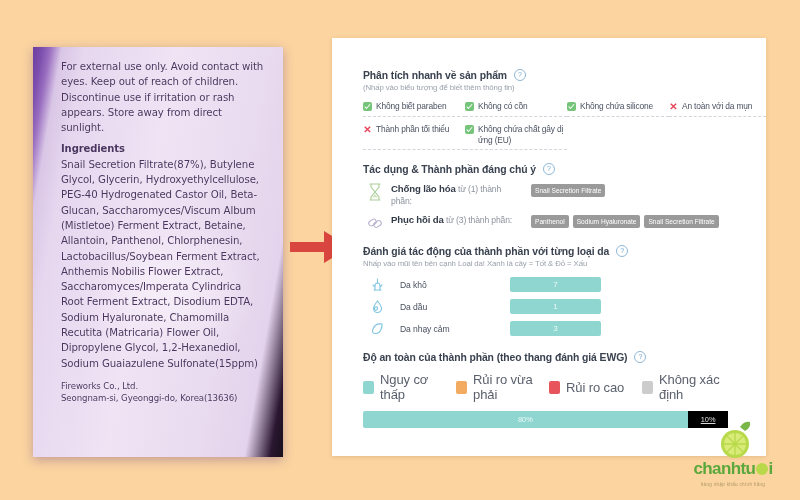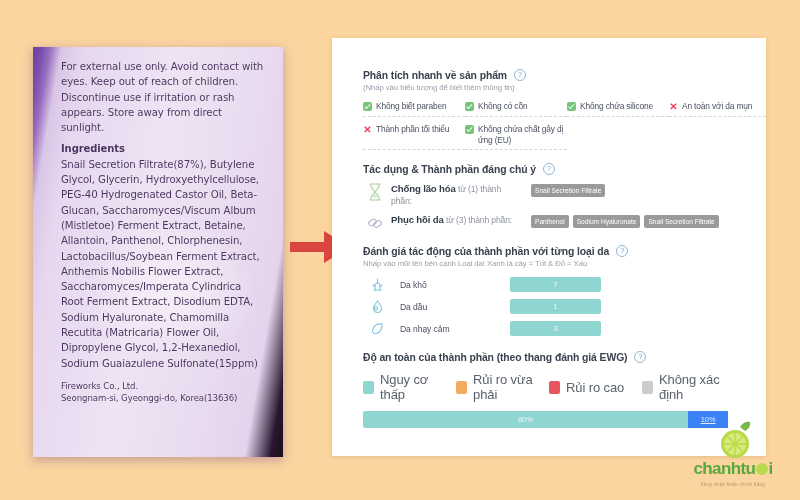--- a/index.html
+++ b/index.html
@@ -482,21 +482,21 @@
         <span class="legend-label">Rủi ro cao</span>
       </div>
       <div class="legend-item">
         <span class="legend-swatch" style="background:#cccccc"></span>
         <span class="legend-label">Không xác định</span>
       </div>
     </div>
 
     <div id="ewg-bar">
       <div class="ewg-seg" id="ewg-seg-low" style="flex: 0 0 80%; background: rgb(143, 214, 208);">80%</div>
-      <div class="ewg-seg" id="ewg-seg-med" style="flex: 0 0 10%; background: #3b82f6; text-decoration: underline;">10%</div>
+      <div class="ewg-seg" id="ewg-seg-med" style="flex: 0 0 10%; background: #000000; text-decoration: underline;">10%</div>
     </div>
   </div>
 
 </div>
 
 <div id="brand-logo">
   <svg id="logo-lime" viewBox="0 0 40 40">
     <path d="M24 7 q4 -6 10 -5 q1 6 -5 9" fill="#7ab648"></path>
     <circle cx="19" cy="24" r="14" fill="#b8d94a"></circle>
     <circle cx="19" cy="24" r="11" fill="#d8ea77"></circle>

